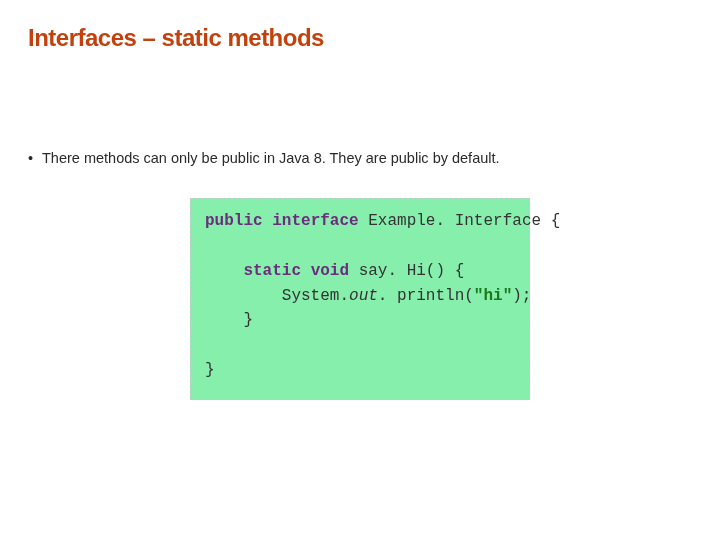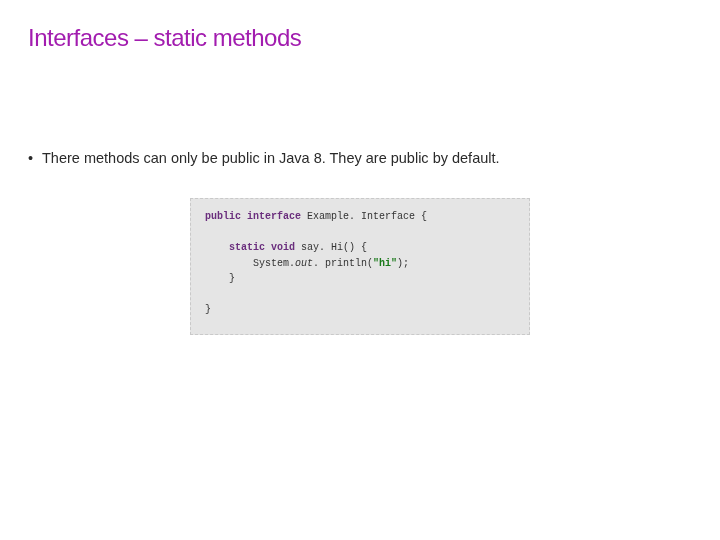--- a/index.html
+++ b/index.html
@@ -7,22 +7,22 @@
     width: 720px;
     height: 540px;
     background: #ffffff;
     font-family: Verdana, Geneva, sans-serif;
     color: #333333;
     padding: 24px 28px;
     position: relative;
   }
   .title {
     font-size: 24px;
-    font-weight: normal;
-    color: #a21caf;
+    font-weight: bold;
+    color: #c2410c;
     margin-bottom: 96px;
     letter-spacing: -0.5px;
   }
   .bullets {
     list-style: none;
   }
   .bullets li {
     font-size: 14.5px;
     color: #2a2a2a;
     margin-bottom: 24px;
@@ -32,26 +32,26 @@
   }
   .bullets li::before {
     content: "•";
     position: absolute;
     left: 0;
     top: 0;
     color: #2a2a2a;
   }
   .code-box {
     border: 1px dashed #c9c9c9;
-    background: #e5e5e5;
+    background: #86efac;
     padding: 10px 14px 16px 14px;
     margin: 30px auto 0 auto;
     width: 340px;
     font-family: "Courier New", Courier, monospace;
-    font-size: 10px;
+    font-size: 16px;
     line-height: 1.55;
     color: #333;
     white-space: pre;
   }
   .kw { font-weight: bold; color: #6a2e7d; }
   .fn { font-style: italic; color: #333; }
   .str { color: #1a7a1a; font-weight: bold; }
 </style>
 </head>
 <body>

